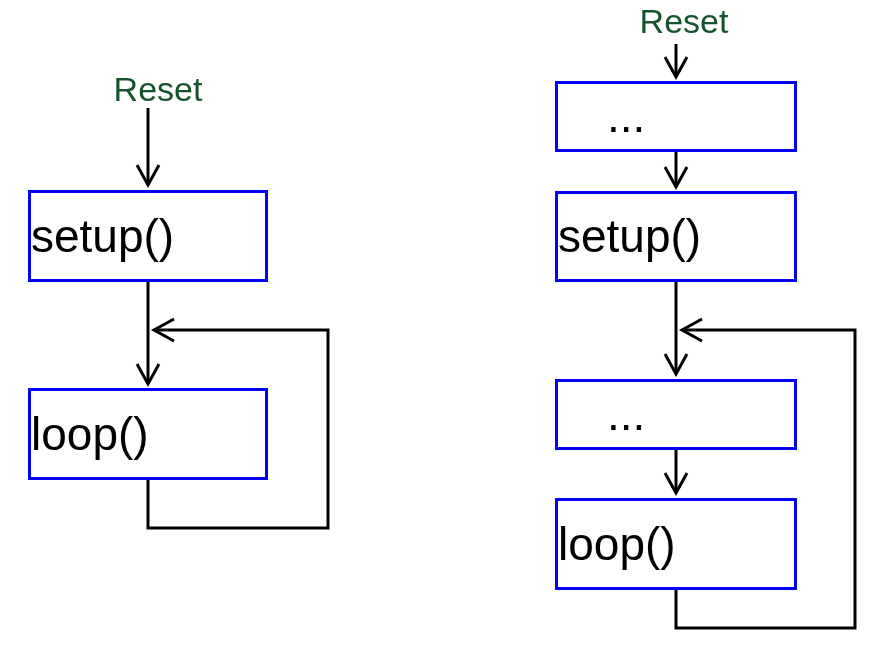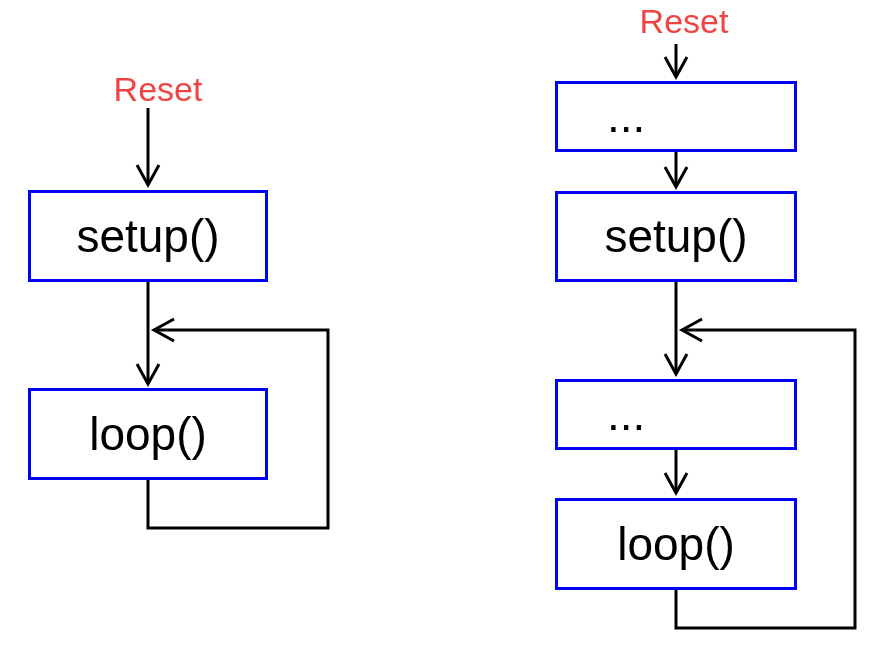--- a/index.html
+++ b/index.html
@@ -28,36 +28,36 @@
     stroke-width: 3px;
     fill: none;
   }
   .fbox {
     position: absolute;
     box-sizing: border-box;
     border: 3.5px solid #0202f2;
     background: #ffffff;
     display: flex;
     align-items: center;
-    justify-content: center;
+    justify-content: flex-start;
     font-size: 46px;
     line-height: 1.15;
     color: #000000;
   }
   .fbox.dots {
     justify-content: flex-start;
     padding-left: 49px;
   }
   .reset-label {
     position: absolute;
     width: 130px;
     text-align: center;
     font-size: 34px;
     line-height: 1.0;
-    color: #ef4444;
+    color: #14532d;
   }
   
   .l-setup { left: 28px;  top: 190px; width: 240px; height: 92px; }
   .l-loop  { left: 28px;  top: 388px; width: 240px; height: 92px; }
   .l-reset { left: 93px;  top: 72px; }
   
   .r-dots1 { left: 555px; top: 81px;  width: 242px; height: 71px; }
   .r-setup { left: 555px; top: 191px; width: 242px; height: 91px; }
   .r-dots2 { left: 555px; top: 379px; width: 242px; height: 71px; }
   .r-loop  { left: 555px; top: 498px; width: 242px; height: 92px; }

